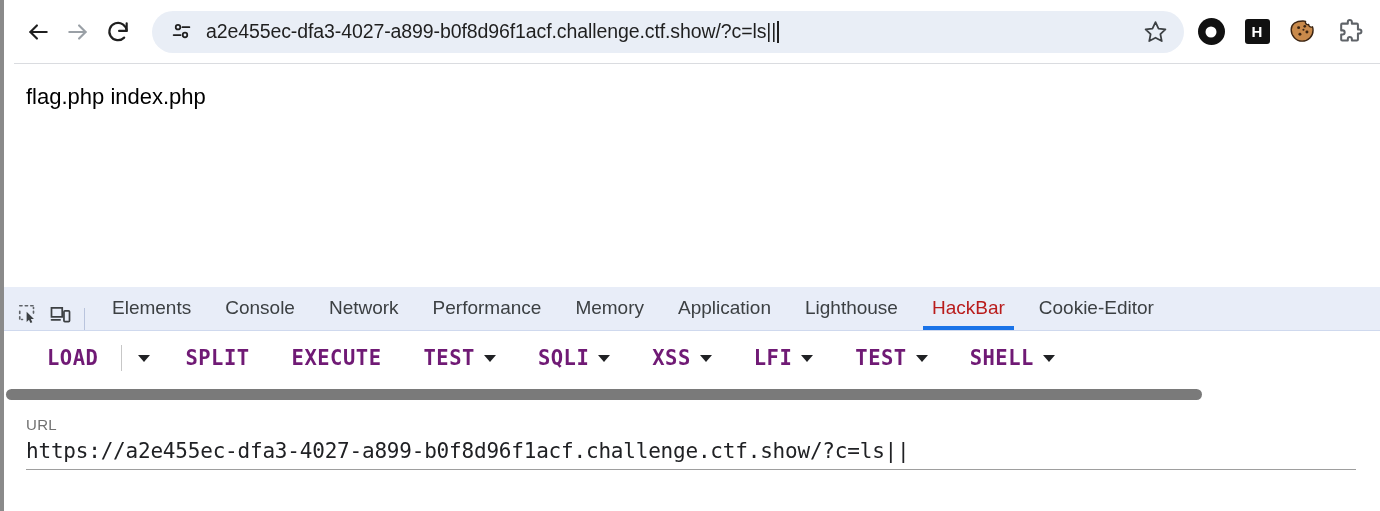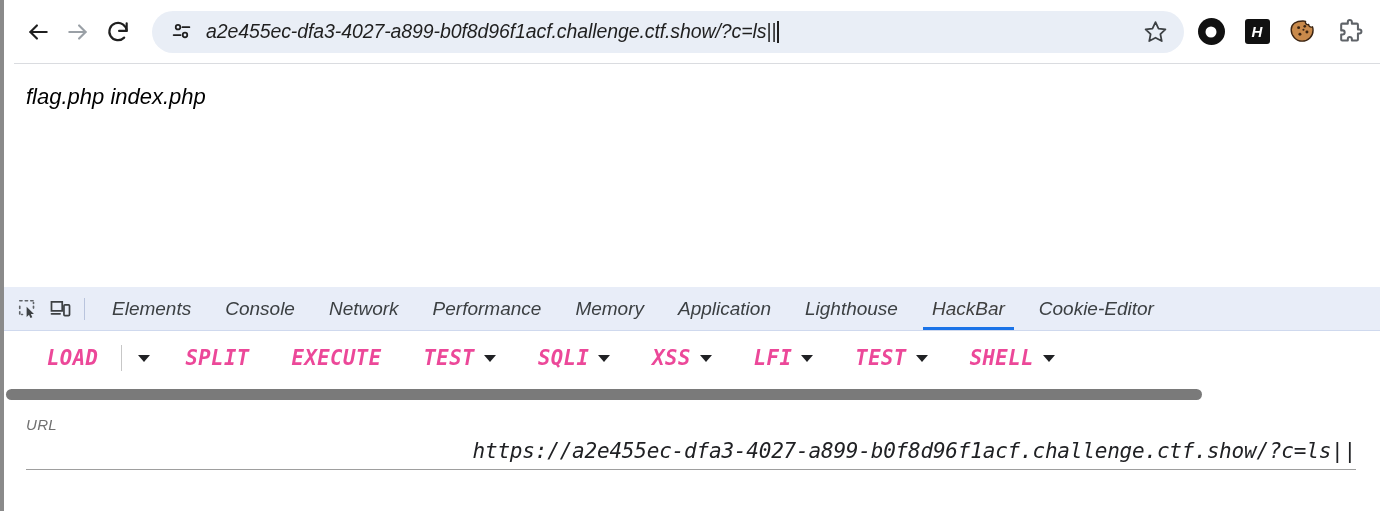--- a/index.html
+++ b/index.html
@@ -12,21 +12,20 @@
     height: 511px;
     overflow: hidden;
     font-family: "Liberation Sans", sans-serif;
     -webkit-font-smoothing: antialiased;
   }
   .app {
     position: relative;
     width: 1364px;
     height: 511px;
     background: #ffffff;
-    font-style: italic;
   }
 
   
   .window-edge {
     position: absolute;
     left: 0; top: 0;
     width: 4px; height: 511px;
     background: #8a8a8a;
     z-index: 40;
   }
@@ -161,21 +160,21 @@
     width: 1376px;
     height: 224px;
     background: #ffffff;
   }
   .dt-tabbar {
     position: relative;
     height: 44px;
     background: #e8edf8;
     border-bottom: 1px solid #cfd9ee;
     display: flex;
-    align-items: center;
+    align-items: flex-end;
     box-sizing: border-box;
     padding-left: 8px;
     overflow: hidden;
   }
   .dt-tool-icon {
     width: 32px; height: 32px;
     display: flex; align-items: center; justify-content: center;
     flex: 0 0 auto;
   }
   .dt-divider {
@@ -191,21 +190,21 @@
     display: flex;
     align-items: center;
     padding: 0 17px;
     font-size: 19px;
     color: #3c4043;
     white-space: nowrap;
     flex: 0 0 auto;
     box-sizing: border-box;
   }
   .dt-tab.active {
-    color: #404040;
+    color: #b91c1c;
   }
   .dt-tab.active::after {
     content: "";
     position: absolute;
     left: 8px; right: 8px;
     bottom: 0;
     height: 4px;
     background: #1a73e8;
   }
 
@@ -222,21 +221,21 @@
     white-space: nowrap;
   }
   .hb-btn {
     display: flex;
     align-items: center;
     gap: 9px;
     font-family: "DejaVu Sans Mono", monospace;
     font-size: 20.5px;
     font-weight: bold;
     letter-spacing: 0.5px;
-    color: #ec4899;
+    color: #701a75;
     padding: 0 21px;
     height: 40px;
     flex: 0 0 auto;
   }
   .hb-sep {
     width: 1px;
     height: 26px;
     background: #c7c7c7;
     flex: 0 0 auto;
     margin: 0 2px;
@@ -292,21 +291,20 @@
     padding-bottom: 6px;
   }
   .hb-url-value {
     font-family: "DejaVu Sans Mono", monospace;
     font-size: 21px;
     color: #202124;
     letter-spacing: -0.2px;
     white-space: nowrap;
     overflow: hidden;
     display: block;
-    text-align: right;
   }
 </style>
 </head>
 <body>
 
 <div class="app">
 
   <div class="window-edge"></div>
 
   <div class="browser-toolbar">

